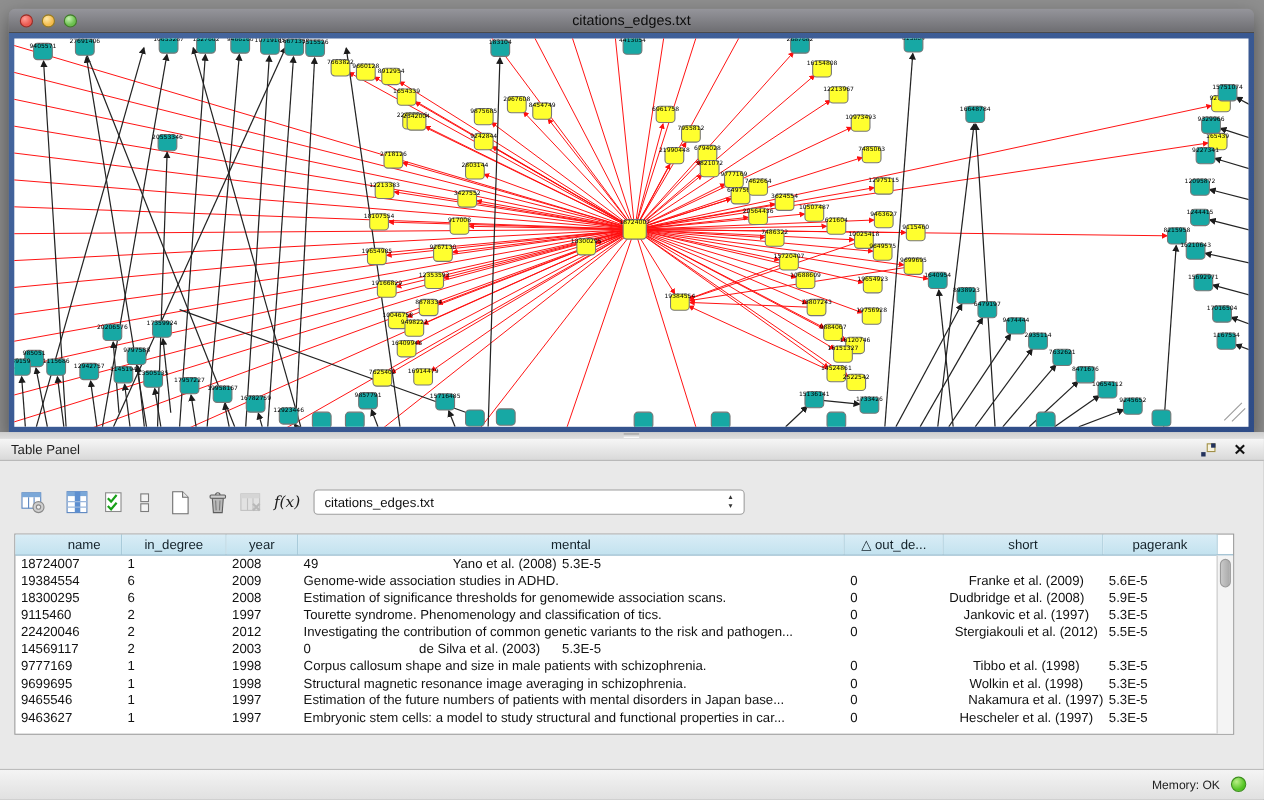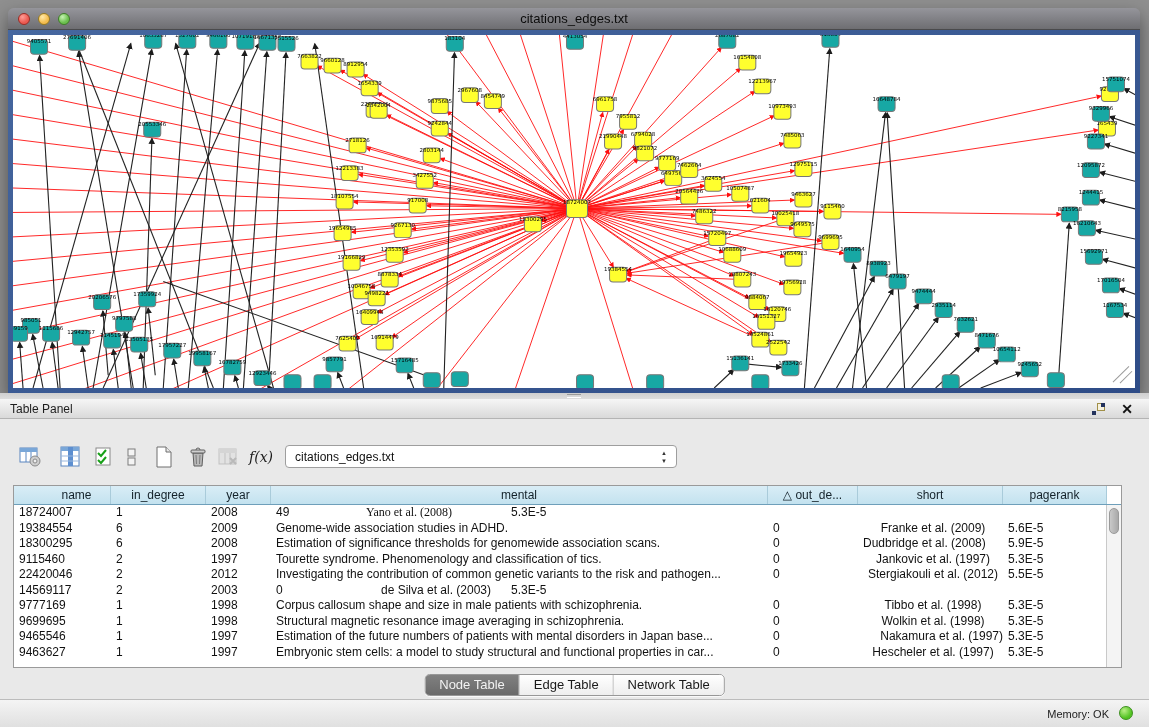--- a/index.html
+++ b/index.html
@@ -839,21 +839,21 @@
         <div class="th" style="width: 90px; text-align: center;">△ out_de...</div>
         <div class="th" style="width: 145px;">short</div>
         <div class="th" style="width: 104px;">pagerank</div>
       </div>
     <div id="tbody">
         <div class="trow">
           <div class="td" style="width: 97px;">18724007</div>
           <div class="td" style="width: 95px;">1</div>
           <div class="td" style="width: 65px;">2008</div>
           <div class="td" style="width: 90px;">49</div>
-          <div class="td" style="width: 145px; text-align: left; font-family: Liberation Serif, serif;">Yano et al. (2008)</div>
+          <div class="td" style="width: 145px; text-align: right;">Yano et al. (2008)</div>
           <div class="td" style="width: 104px;">5.3E-5</div>
         </div>
         <div class="trow">
           <div class="td" style="width: 97px;">19384554</div>
           <div class="td" style="width: 95px;">6</div>
           <div class="td" style="width: 65px;">2009</div>
           <div class="td" style="width: 497px;">Genome-wide association studies in ADHD.</div>
           <div class="td" style="width: 90px;">0</div>
           <div class="td" style="width: 145px; text-align: center;">Franke et al. (2009)</div>
           <div class="td" style="width: 104px;">5.6E-5</div>
@@ -928,23 +928,18 @@
           <div class="td" style="width: 90px;">0</div>
           <div class="td" style="width: 145px; text-align: center;">Hescheler et al. (1997)</div>
           <div class="td" style="width: 104px;">5.3E-5</div>
         </div>
       </div>
     <div class="vscroll">
       <div class="vthumb"></div>
     </div>
   </div>
 
-  <div class="tabbar" id="tabbar">
-      <div class="tab sel">Node Table</div>
-      <div class="tab">Edge Table</div>
-      <div class="tab">Network Table</div>
-    </div>
 
   <div class="statusbar">
     <span class="mem">Memory: OK</span>
     <span class="memdot"></span>
   </div>
 </div>
 
 </body></html>

